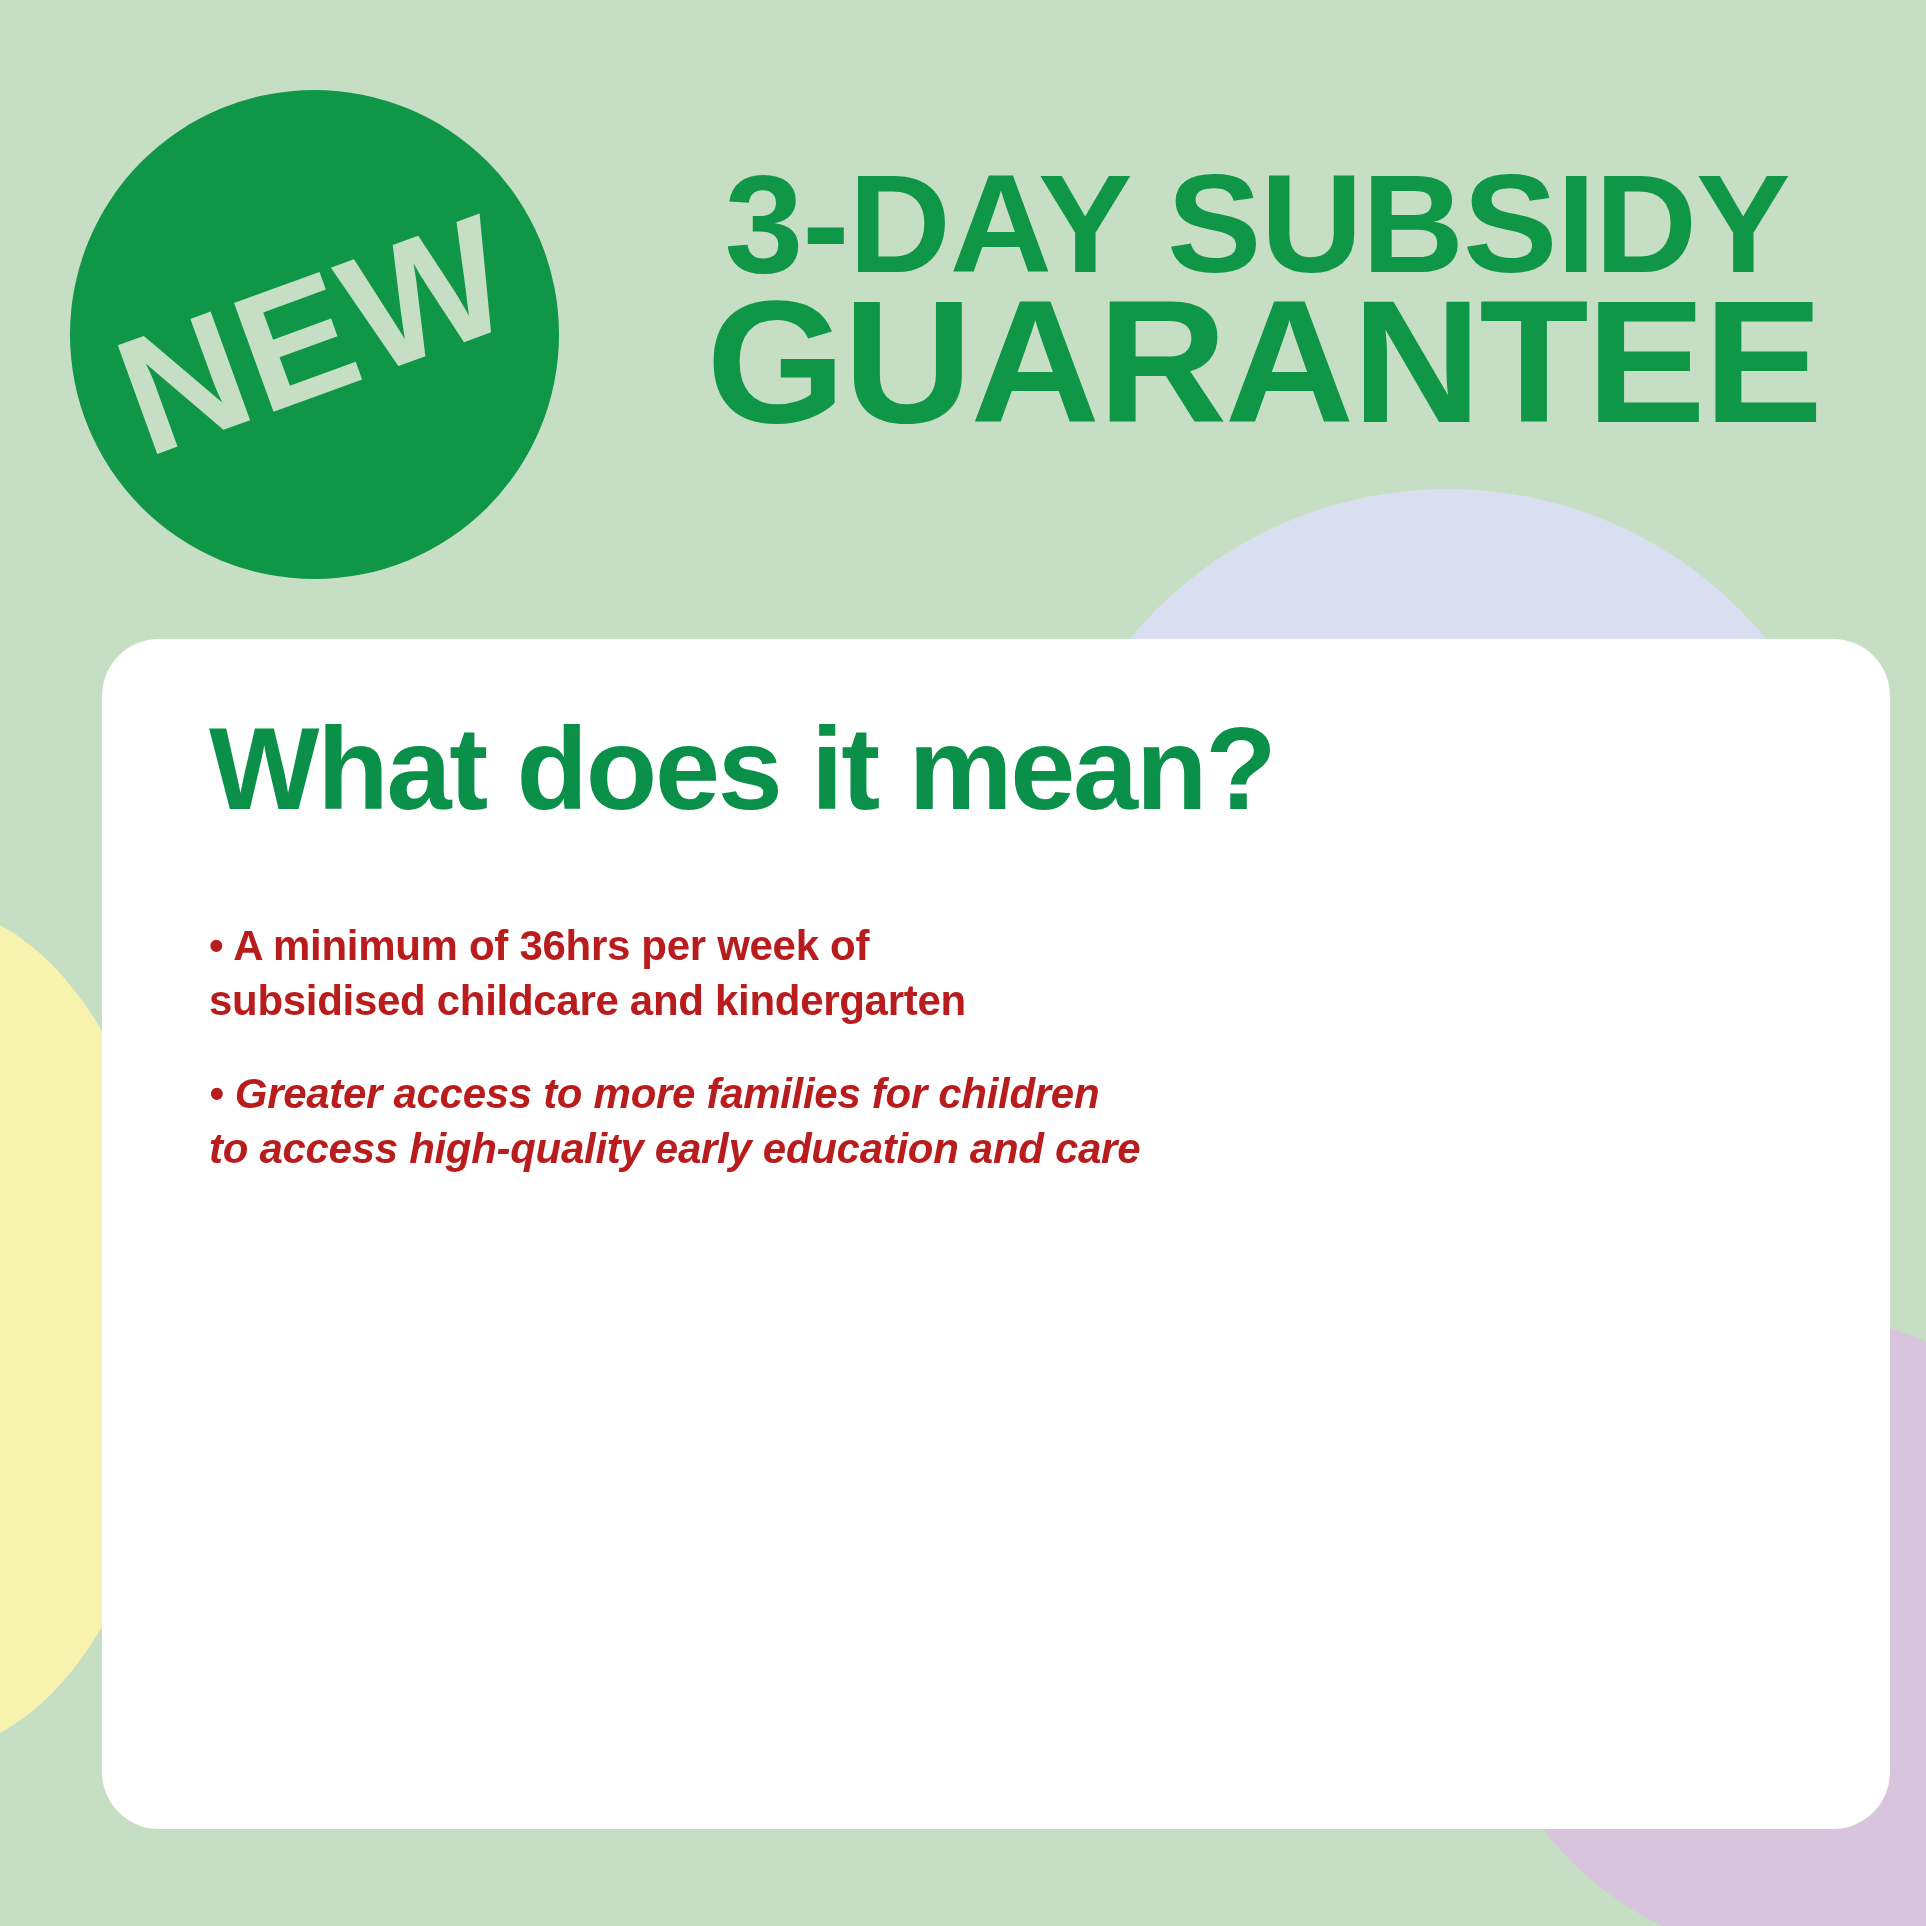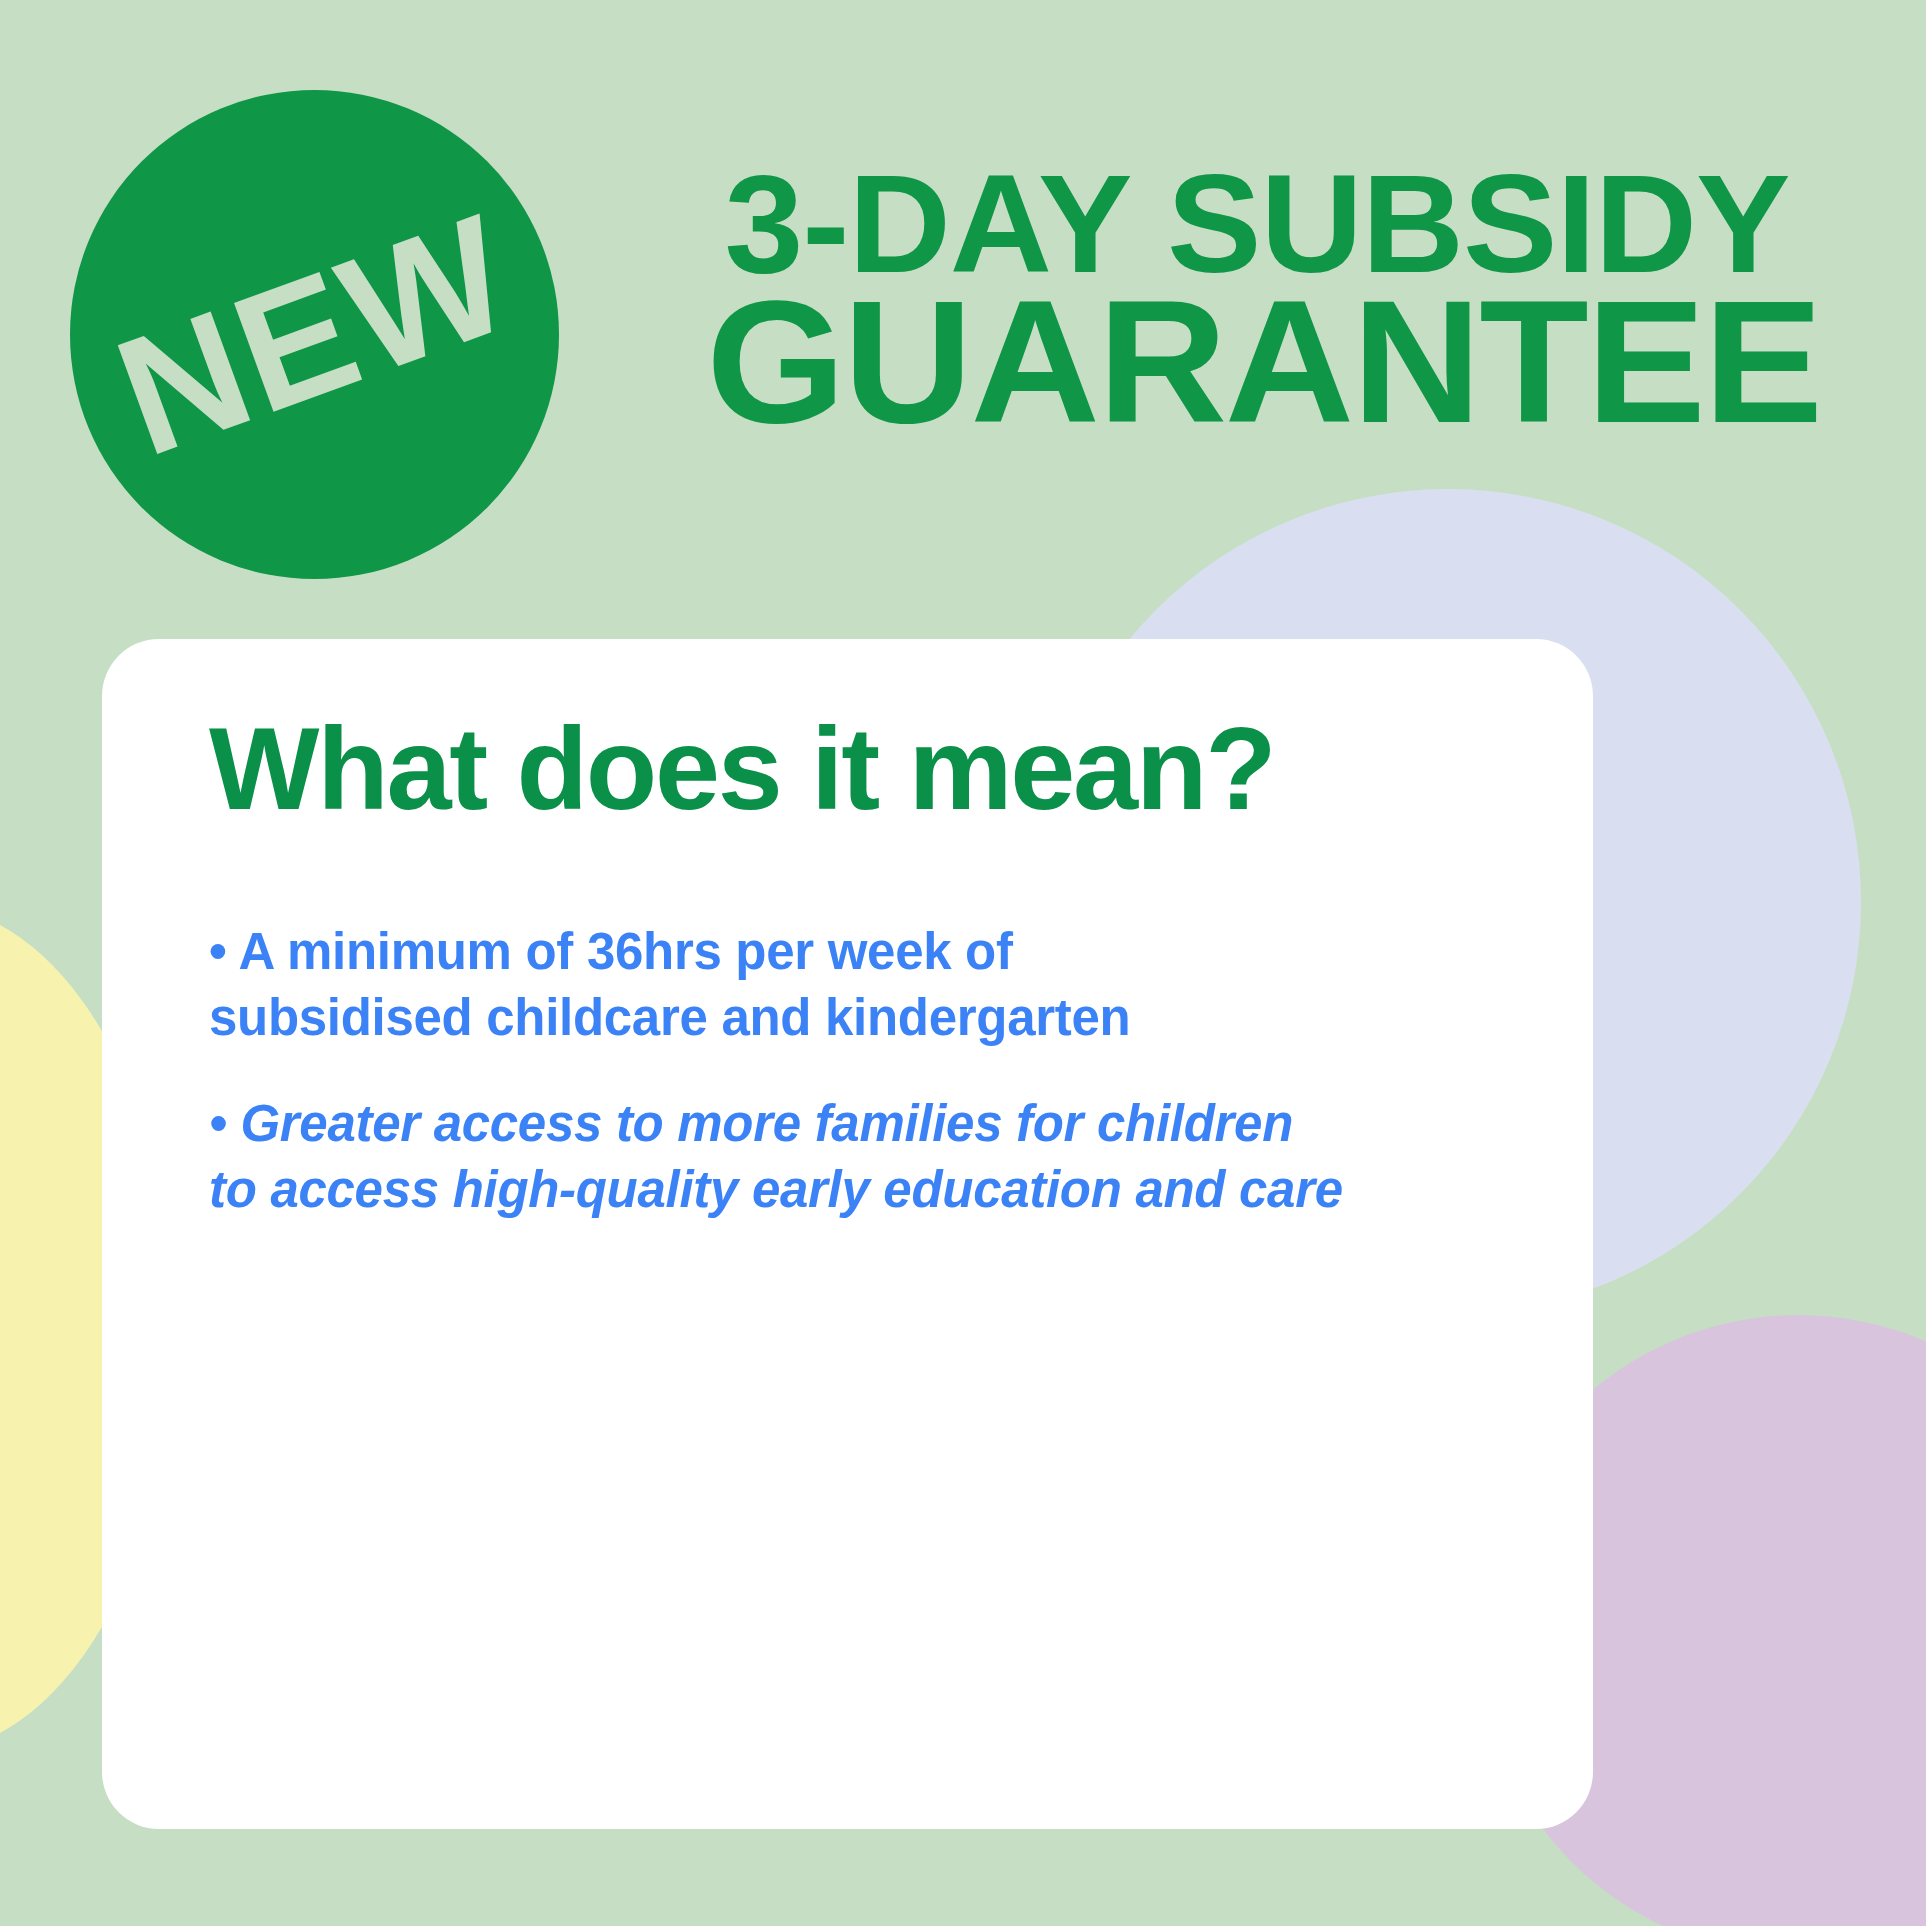--- a/index.html
+++ b/index.html
@@ -80,21 +80,21 @@
     letter-spacing: -2.2px;
     transform: scaleX(1.03);
     transform-origin: left center;
     white-space: nowrap;
   }
 
   
   #card {
     position: absolute;
     left: 102px; top: 639px;
-    width: 1491px; height: 1190px;
+    width: 1788px; height: 1190px;
     background: #ffffff;
     border-radius: 57px;
     box-sizing: border-box;
     padding: 0;
   }
   #card-title {
     position: absolute;
     left: 107px;
     top: 71px;
     color: #0a9049;
@@ -104,22 +104,22 @@
     line-height: 1;
     white-space: nowrap;
   }
   #bullet-list {
     position: absolute;
     left: 107px;
     top: 280px;
     width: 1565px;
   }
   .bullet-item {
-    color: #3b82f6;
-    font-size: 51px;
+    color: #b91c1c;
+    font-size: 42px;
     font-weight: 600;
     line-height: 1.30;
     margin-bottom: 39px;
     white-space: pre-line;
     letter-spacing: -0.3px;
   }
   .bullet-item:last-child { margin-bottom: 0; font-style: italic; }
 </style>
 </head>
 <body>

